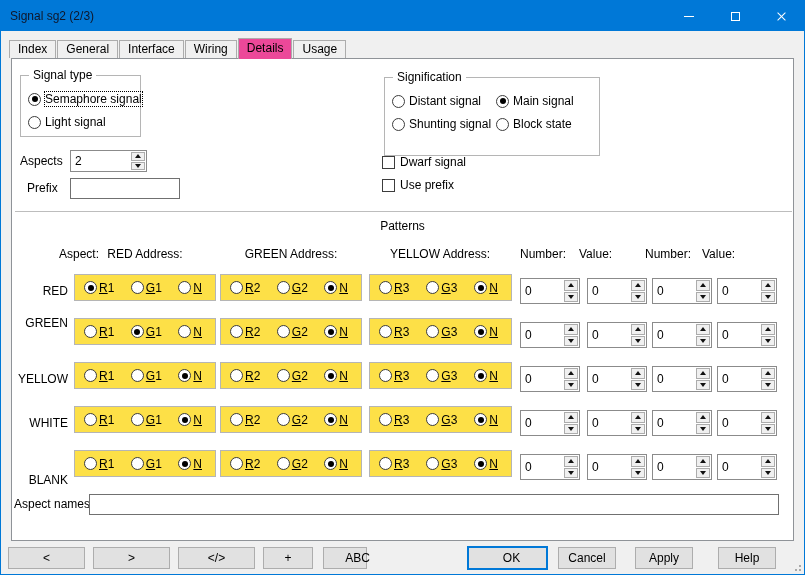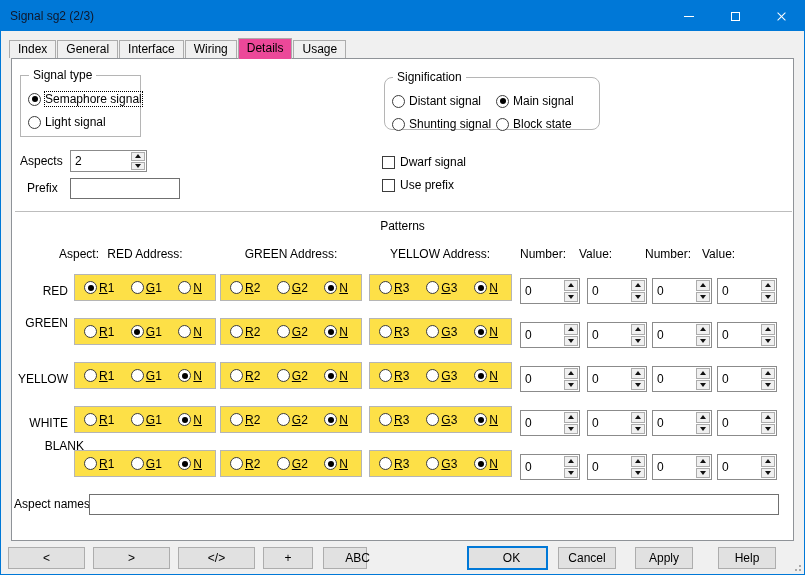--- a/index.html
+++ b/index.html
@@ -29,21 +29,21 @@
          background:#f0f0f0; border:1px solid #acacac; border-bottom:none; }
   .tab.active { height:21px; line-height:19px; margin-bottom:0; background:#ec4899; position:relative; z-index:4; }
 
   
   .page { position:absolute; left:10px; top:57px; width:783px; height:483px;
           background:#fff; border:1px solid #8f9398; }
 
   .groupbox { position:absolute; border:1px solid #b5b5b5; }
   .gb-legend { position:absolute; top:-8px; left:8px; background:#fff; padding:0 4px; line-height:14px; }
   .gb-signal-type { left:8px; top:16px; width:121px; height:62px; }
-  .gb-signification { left:372px; top:18px; width:216px; height:53px;border-radius:8px; }
+  .gb-signification { left:372px; top:18px; width:216px; height:79px; }
 
   #signal-type-options { position:absolute; inset:0; display:flex; flex-direction:column;
                          gap:9px; padding:16px 0 0 7px; }
   #signification-options { position:absolute; inset:0; display:grid;
                            grid-template-columns:104px auto; grid-row-gap:9px;
                            padding:16px 0 0 7px; align-content:start; }
 
   .radio-item { display:flex; align-items:center; gap:4px; white-space:nowrap; }
   .radio { flex:none; width:13px; height:13px; border-radius:50%; border:1px solid #3c3c3c;
            background:#fff; position:relative; }
@@ -562,21 +562,21 @@
           <div class="spin-val">0</div>
           <div class="spin-btns">
             <div class="spin-btn">
               <i class="tri up"></i>
             </div>
             <div class="spin-btn">
               <i class="tri down"></i>
             </div>
           </div>
         </div>
-        <div class="row-label" style="top: 370px; margin-left: 16px;">BLANK</div>
+        <div class="row-label" style="top: 404px;">BLANK</div>
         <div class="pattern-box" style="left: 62px; top: 391px; width: 142px;">
           <div class="radio-item">
             <div class="radio"></div>
             <div class="radio-label" style="display: inline;"><span class="mn">R</span>1</div>
           </div>
           <div class="radio-item">
             <div class="radio"></div>
             <div class="radio-label" style="display: inline;"><span class="mn">G</span>1</div>
           </div>
           <div class="radio-item">

